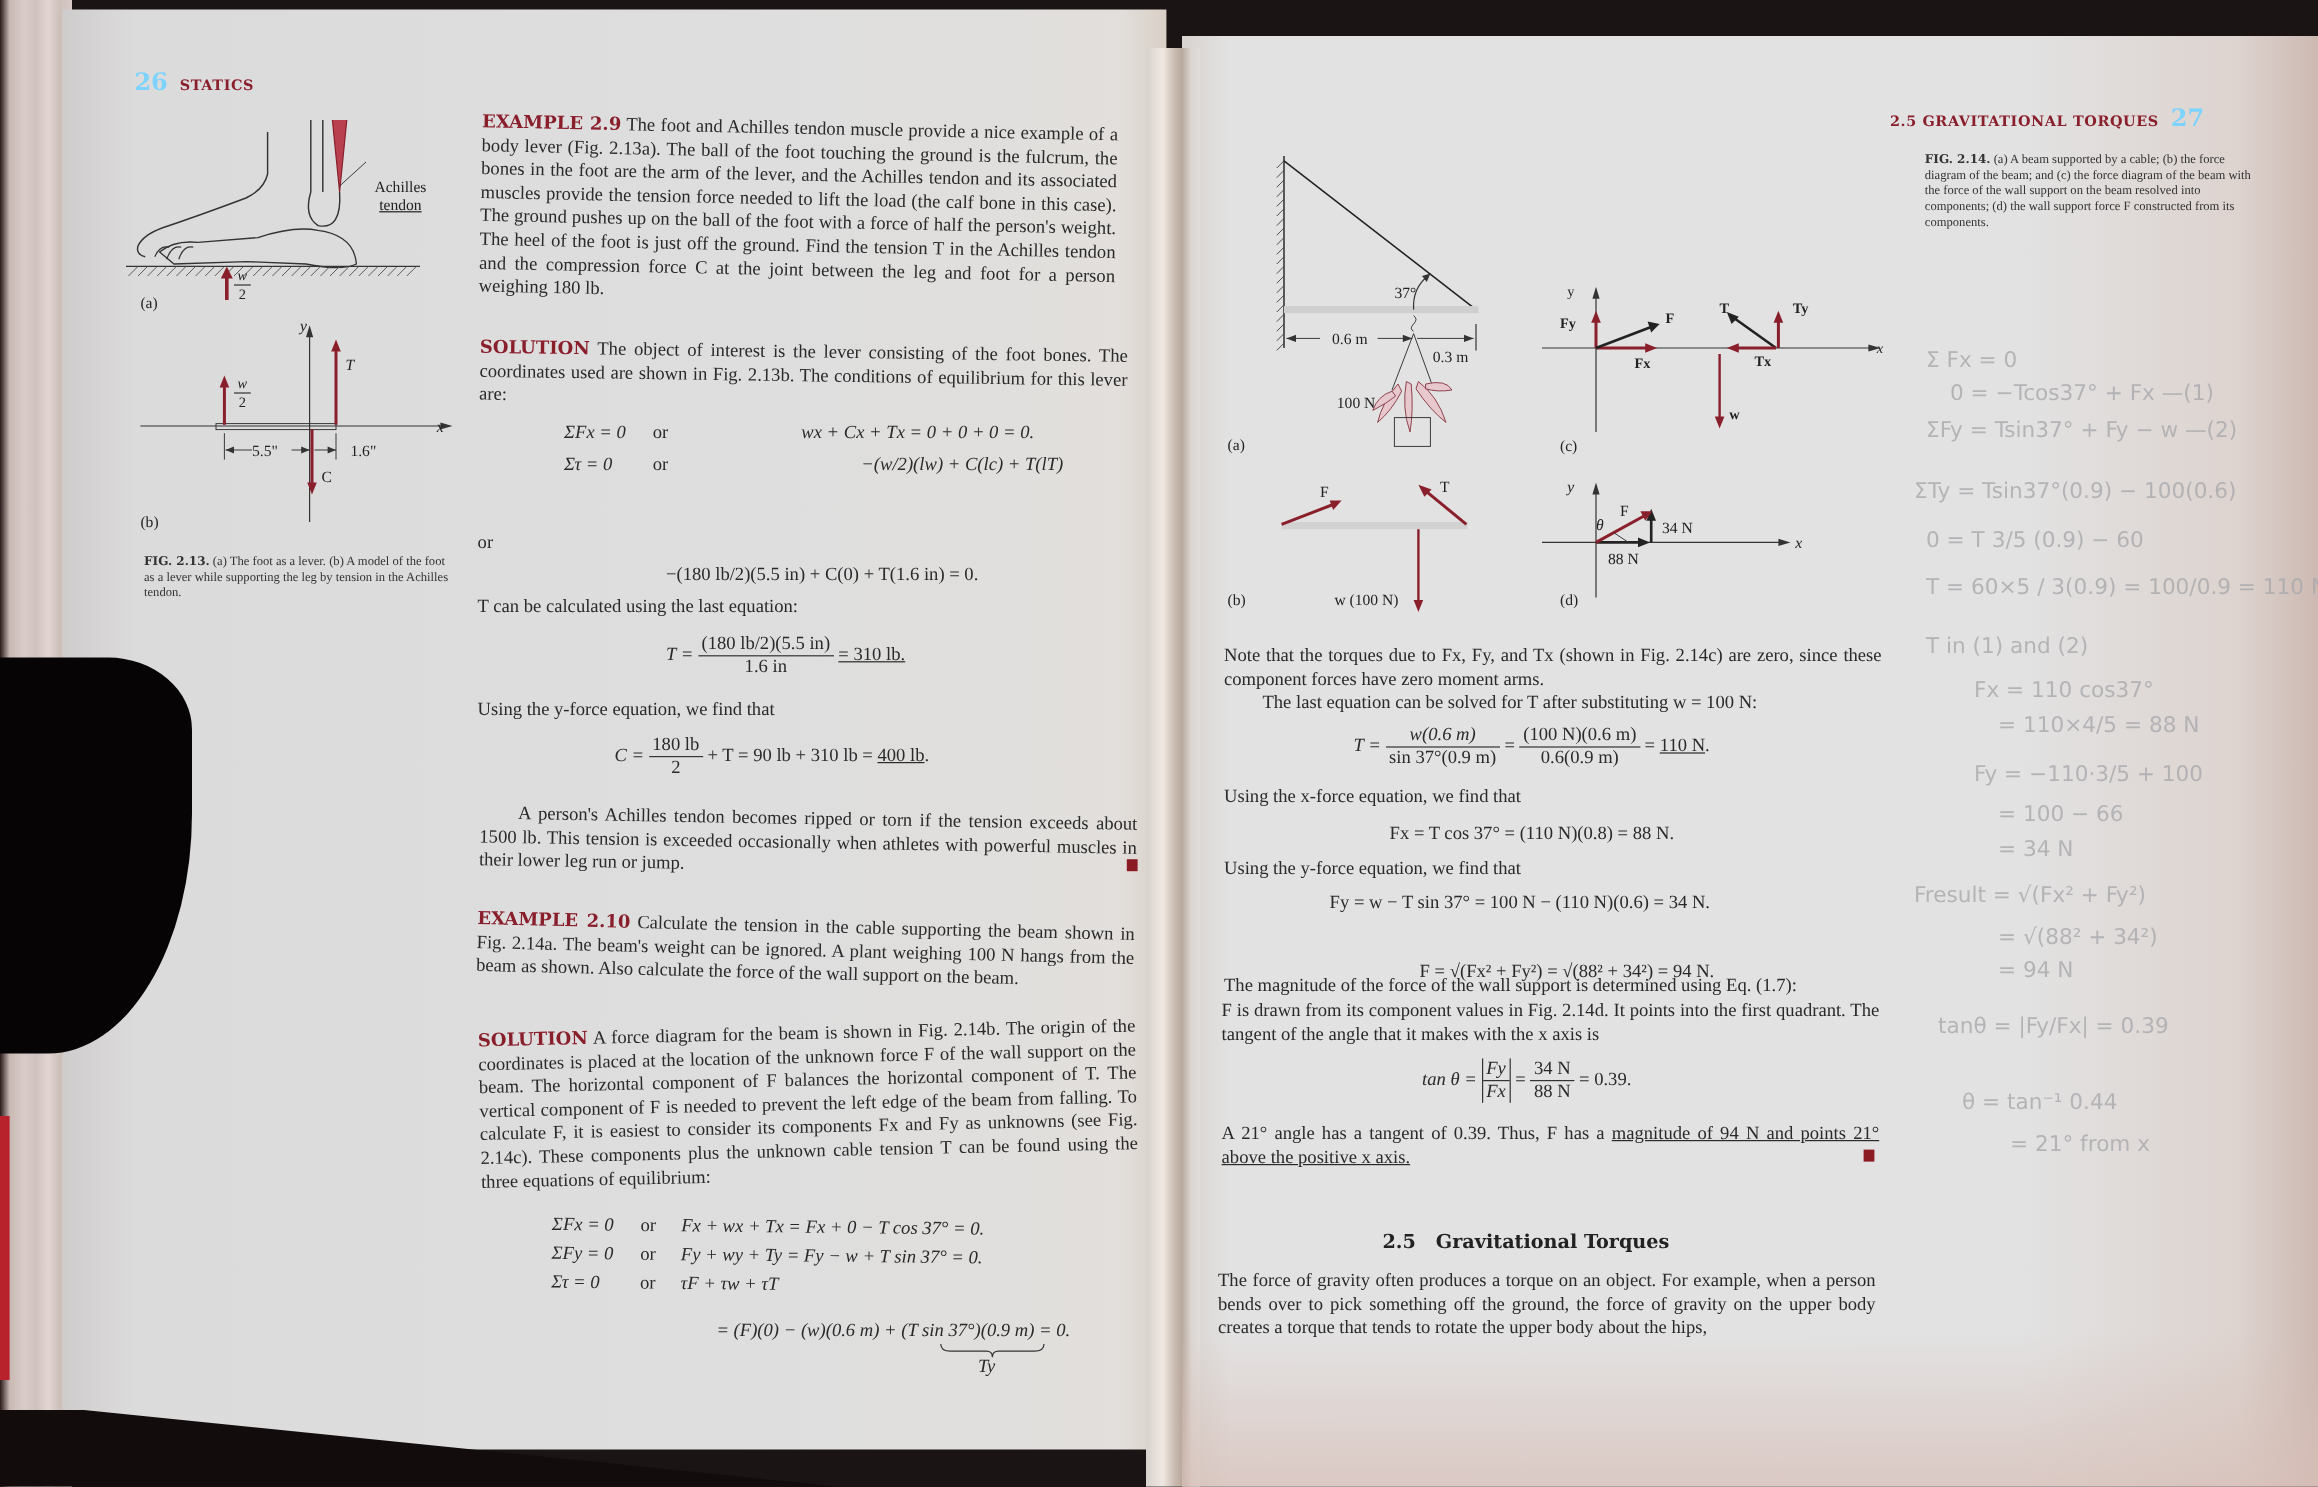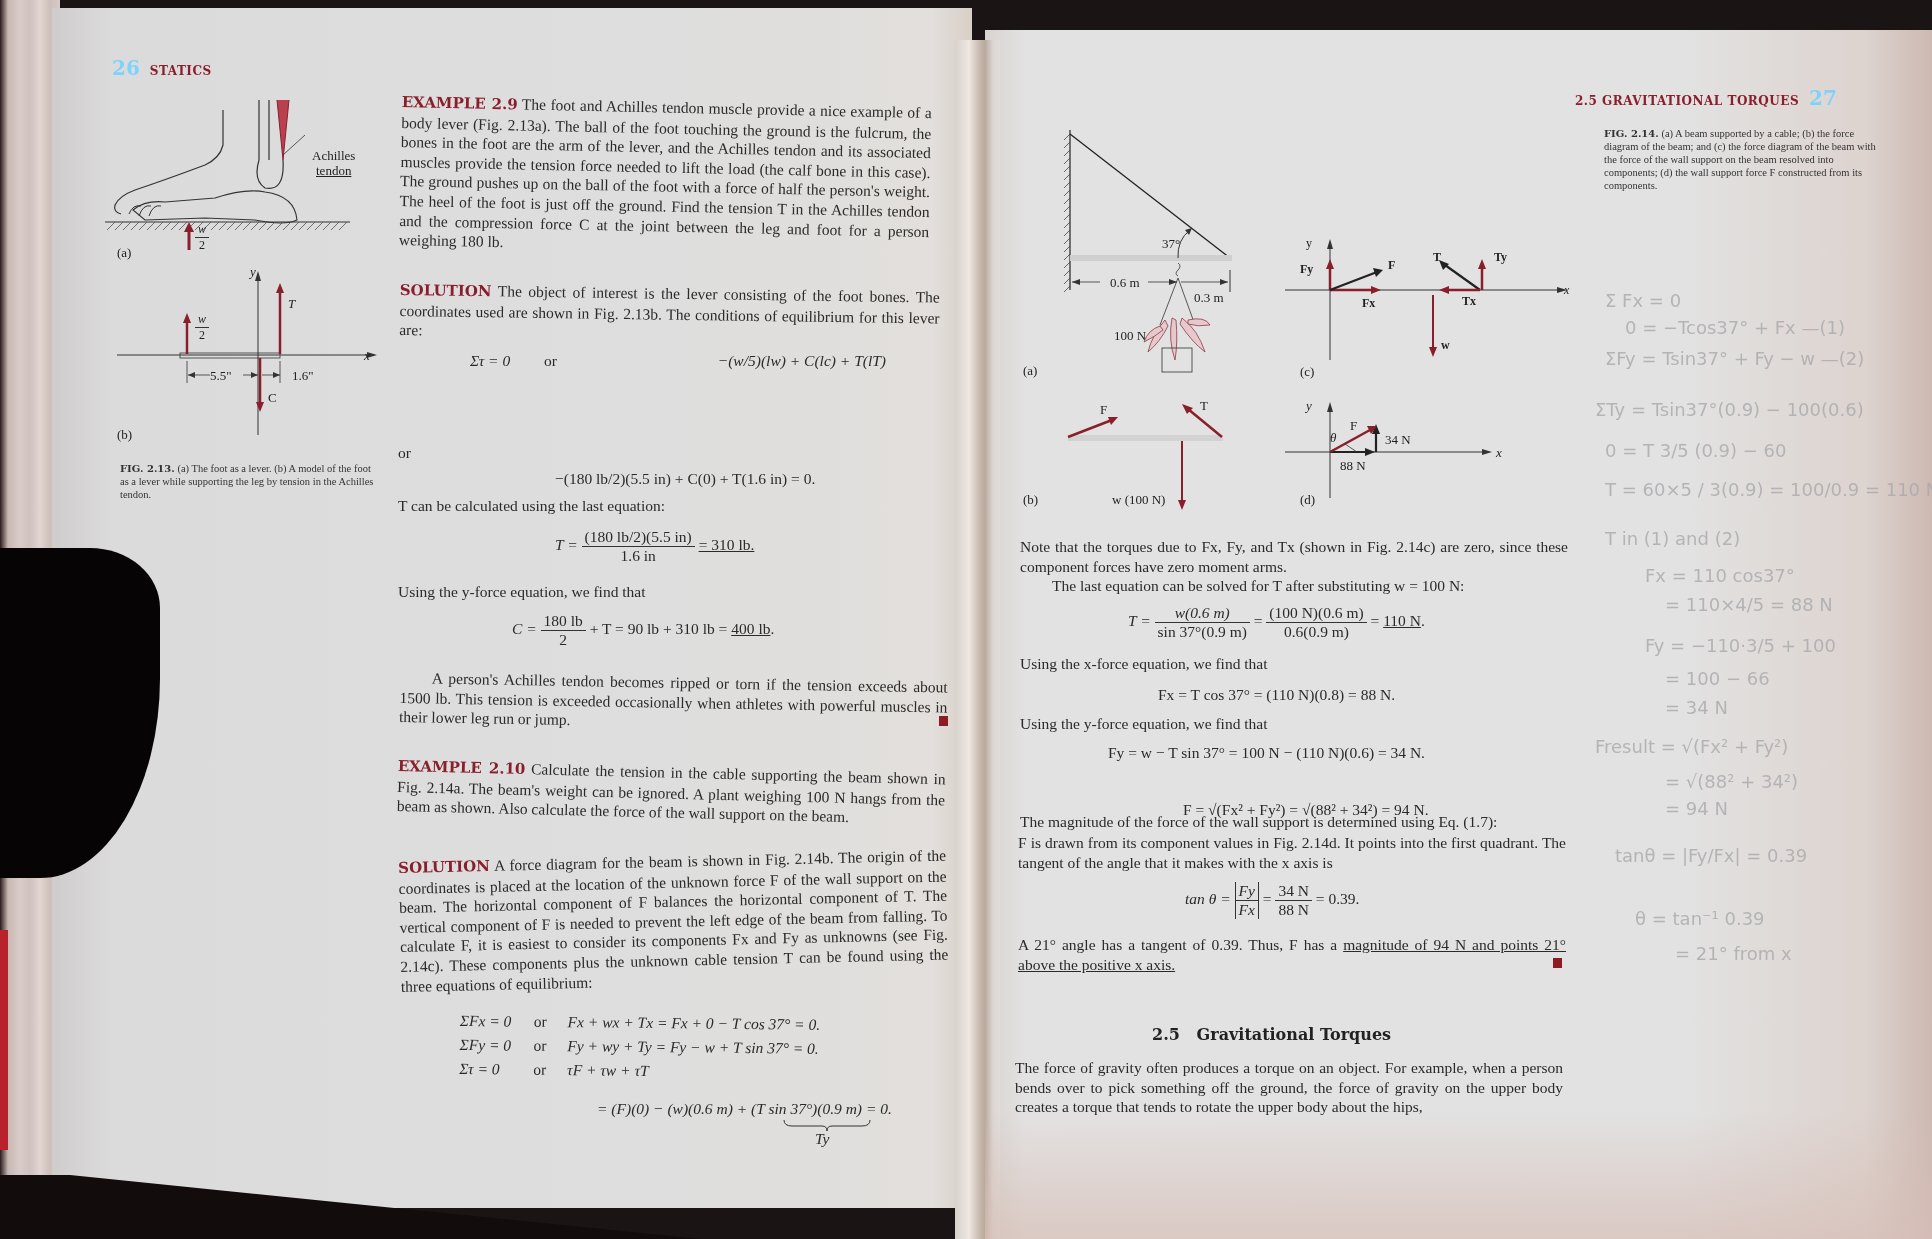--- a/index.html
+++ b/index.html
@@ -127,24 +127,29 @@
   <span class="ex-label">EXAMPLE 2.9</span>
   <span>The foot and Achilles tendon muscle provide a nice example of a body lever (Fig. 2.13a). The ball of the foot touching the ground is the fulcrum, the bones in the foot are the arm of the lever, and the Achilles tendon and its associated muscles provide the tension force needed to lift the load (the calf bone in this case). The ground pushes up on the ball of the foot with a force of half the person's weight. The heel of the foot is just off the ground. Find the tension T in the Achilles tendon and the compression force C at the joint between the leg and foot for a person weighing 180 lb.</span>
 </div>
 
 <div class="abs body" style="left:400px;top:280px;width:540px;transform:rotate(.8deg);transform-origin:left top;">
   <span class="sol-label">SOLUTION</span>
   <span>The object of interest is the lever consisting of the foot bones. The coordinates used are shown in Fig. 2.13b. The conditions of equilibrium for this lever are:</span>
 </div>
 
 <div class="abs" style="left:470px;top:352px;">
+  <div class="eq" style="height:27px;">
+    <span style="display:inline-block;width:70px;font-style:italic;">ΣFx = 0</span>
+    <span style="display:inline-block;width:60px;">or</span>
+    <span style="display:inline-block;padding-left:60px;font-style:italic;">wx + Cx + Tx = 0 + 0 + 0 = 0.</span>
+  </div>
   <div class="eq" style="height:30px;">
     <span style="display:inline-block;width:70px;font-style:italic;">Στ = 0</span>
     <span style="display:inline-block;width:60px;">or</span>
-    <span style="display:inline-block;padding-left:110px;font-style:italic;">−(w/5)(lw) + C(lc) + T(lT)</span>
+    <span style="display:inline-block;padding-left:110px;font-style:italic;">−(w/2)(lw) + C(lc) + T(lT)</span>
   </div>
 </div>
 <div class="abs eq" style="left:398px;top:444px;">or</div>
 <div class="abs eq" style="left:555px;top:470px;">−(180 lb/2)(5.5 in) + C(0) + T(1.6 in) = 0.</div>
 <div class="abs body" style="left:398px;top:496px;">T can be calculated using the last equation:</div>
 
 <div class="abs eq" style="left:555px;top:528px;">
   <span style="font-style:italic">T =</span>
   <span class="frac">
     <span class="n">(180 lb/2)(5.5 in)</span>
@@ -362,15 +367,15 @@
   <div class="pencil" style="margin-left:20px;margin-top:28px;">T in (1) and (2)</div>
   <div class="pencil" style="margin-left:60px;margin-top:16px;">Fx = 110 cos37°</div>
   <div class="pencil" style="margin-left:80px;margin-top:8px;">= 110×4/5 = 88 N</div>
   <div class="pencil" style="margin-left:60px;margin-top:20px;">Fy = −110·3/5 + 100</div>
   <div class="pencil" style="margin-left:80px;margin-top:12px;">= 100 − 66</div>
   <div class="pencil" style="margin-left:80px;margin-top:8px;">= 34 N</div>
   <div class="pencil" style="margin-left:10px;margin-top:18px;">Fresult = √(Fx² + Fy²)</div>
   <div class="pencil" style="margin-left:80px;margin-top:14px;">= √(88² + 34²)</div>
   <div class="pencil" style="margin-left:80px;margin-top:6px;">= 94 N</div>
   <div class="pencil" style="margin-left:30px;margin-top:26px;">tanθ = |Fy/Fx| = 0.39</div>
-  <div class="pencil" style="margin-left:50px;margin-top:42px;">θ = tan⁻¹ 0.39</div>
+  <div class="pencil" style="margin-left:50px;margin-top:42px;">θ = tan⁻¹ 0.44</div>
   <div class="pencil" style="margin-left:90px;margin-top:14px;">= 21° from x</div>
 </div>
 
 </body></html>

